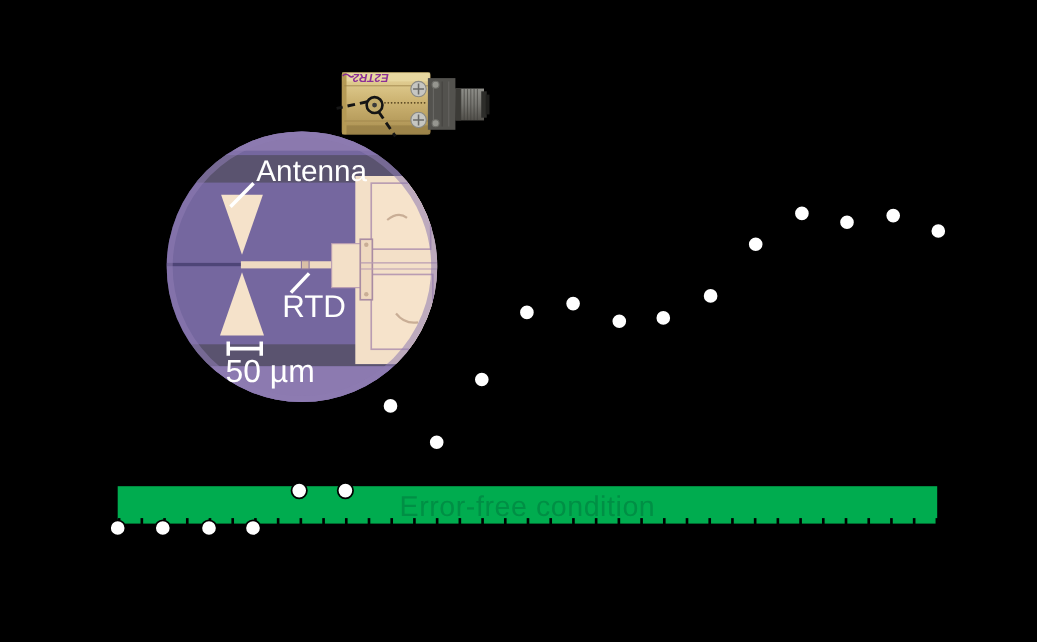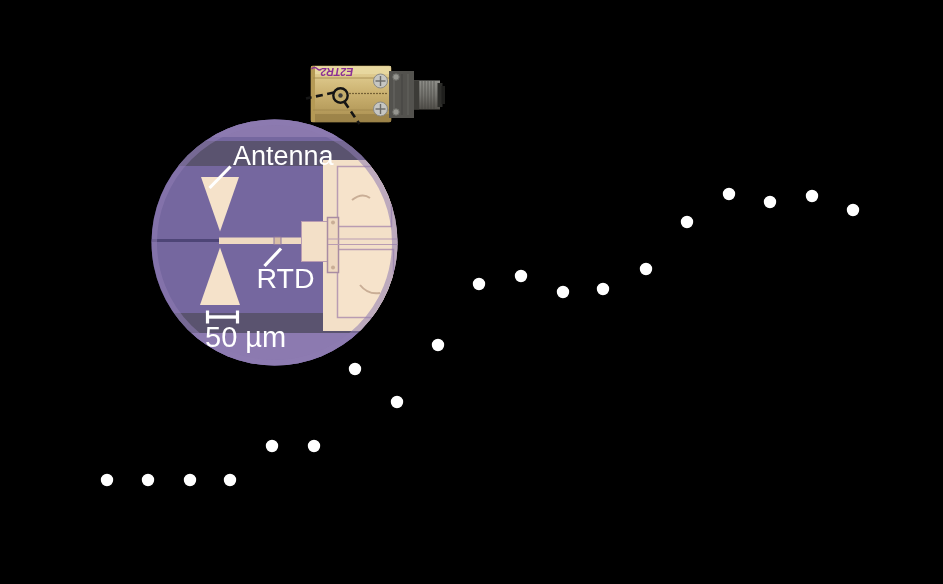--- a/index.html
+++ b/index.html
@@ -25,20 +25,23 @@
   #plot-overlay{left:0;top:0;}
   .photo-svg{left:303px;top:60px;}
   .inset-svg{left:151px;top:119px;}
   svg text{font-family:"Liberation Sans", sans-serif;}
 </style>
 </head>
 <body>
 
 <div id="canvas" style="background: rgb(0, 0, 0);">
 
+  <div id="band" style="left: 107px; top: 442px; width: 745px; height: 34px; background: rgb(0, 172, 79);">
+    <span class="band-label" style="color: rgb(0, 143, 69);">Error-free condition</span>
+  </div>
 
   <svg class="photo-svg" width="145" height="66" viewBox="303 60 145 66">
     <defs>
       <linearGradient id="goldGrad" x1="0" y1="0" x2="0" y2="1">
         <stop offset="0" stop-color="#E8D69C"></stop>
         <stop offset="0.45" stop-color="#CDB473"></stop>
         <stop offset="1" stop-color="#A98E4F"></stop>
       </linearGradient>
       <linearGradient id="barrelGrad" x1="0" y1="0" x2="0" y2="1">
         <stop offset="0" stop-color="#8F8F8A"></stop>

